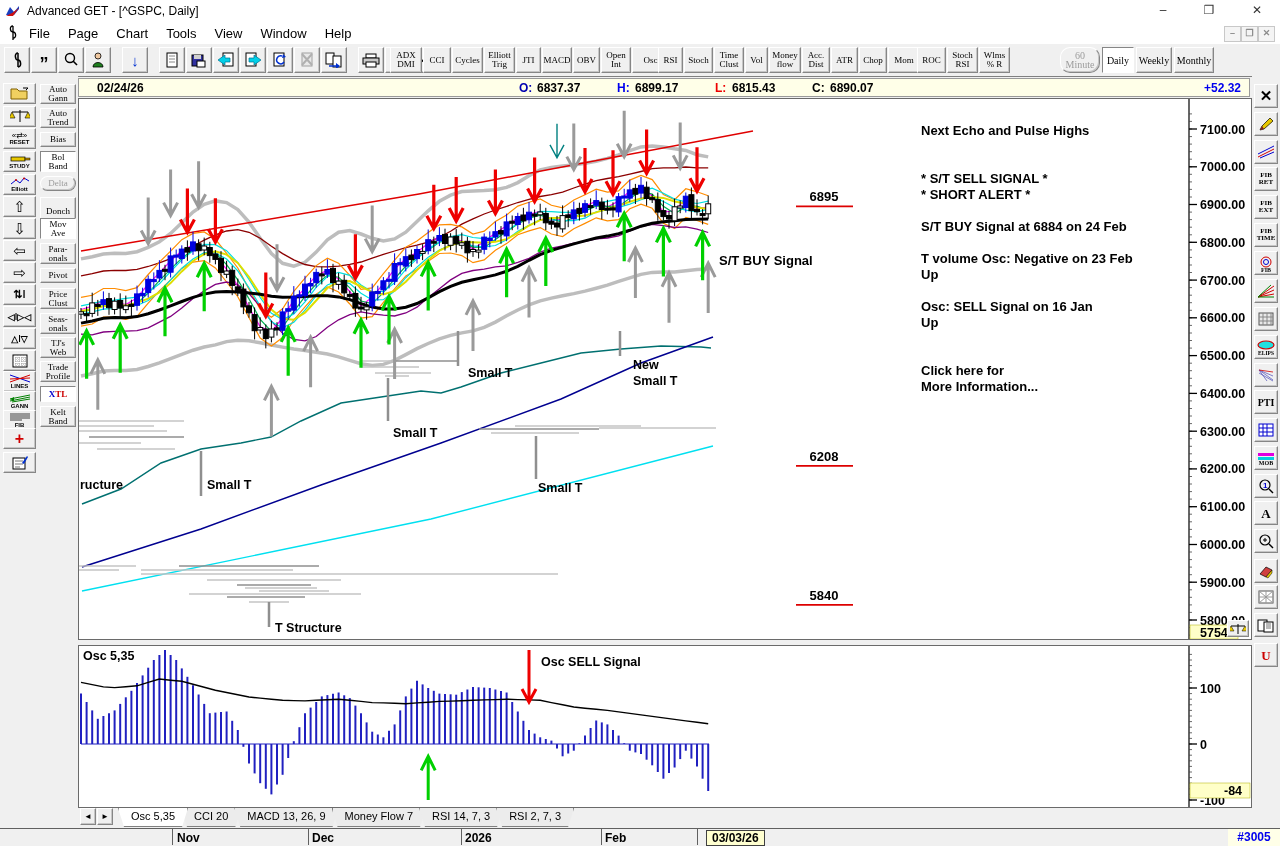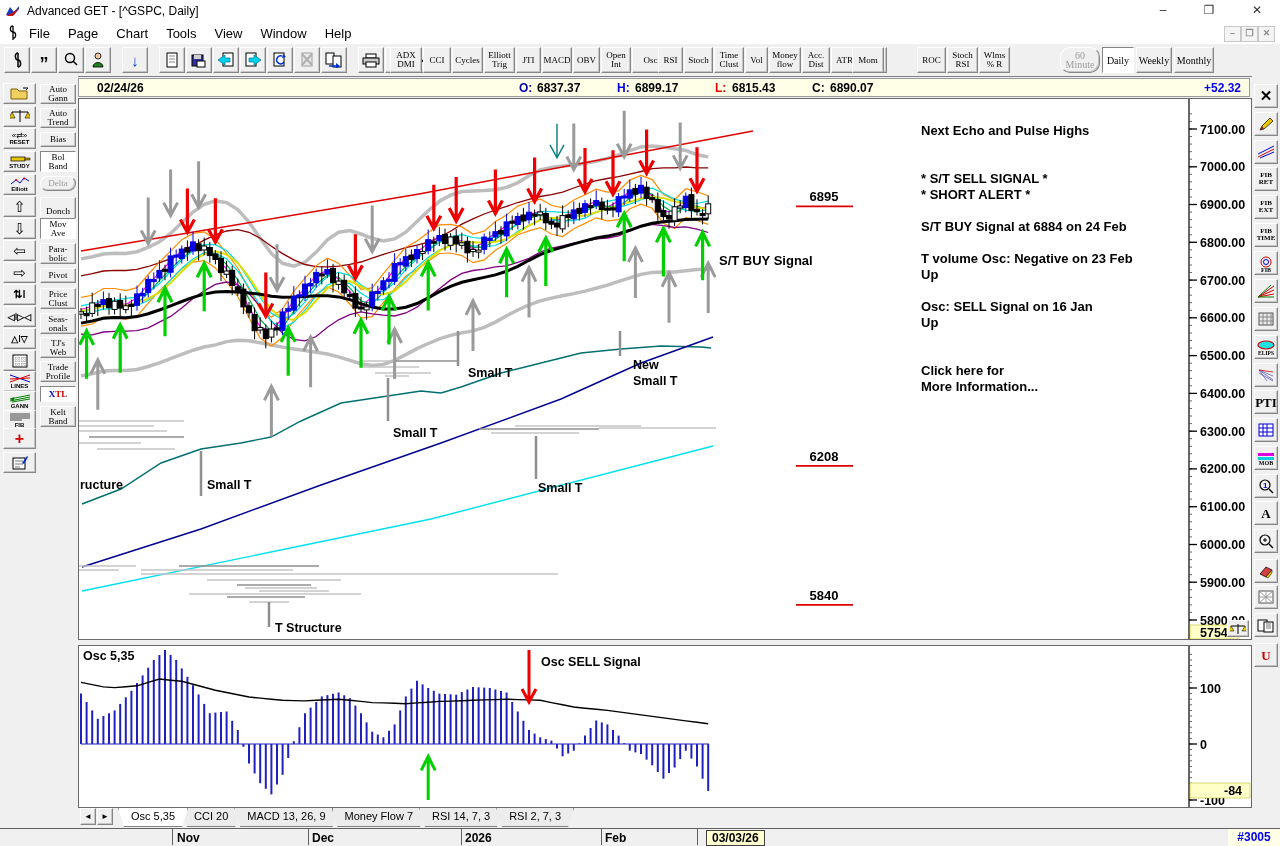--- a/index.html
+++ b/index.html
@@ -174,21 +174,21 @@
       <div class="btn3d indbtn" style="left:684px;width:29px">Stoch</div>
       <div class="btn3d indbtn" style="left:714px;width:30px">Time
 Clust</div>
       <div class="btn3d indbtn" style="left:745px;width:23px">Vol</div>
       <div class="btn3d indbtn" style="left:769px;width:32px">Money
 flow</div>
       <div class="btn3d indbtn" style="left:802px;width:28px">Acc.
 Dist</div>
       <div class="btn3d indbtn" style="left:831px;width:27px">ATR</div>
       <div class="btn3d indbtn" style="left:859px;width:28px">Chop</div>
-      <div class="btn3d indbtn" style="left:852px;width:32px">Mom</div>
+      <div class="btn3d indbtn" style="left:888px;width:32px">Mom</div>
       <div class="btn3d indbtn" style="left:917px;width:29px">ROC</div>
       <div class="btn3d indbtn" style="left:947px;width:31px">Stoch
 RSI</div>
       <div class="btn3d indbtn" style="left:979px;width:31px">Wlms
 % R</div>
       <div class="btn3d perbtn disabled" style="left:1060px;width:40px">60
 Minute</div>
       <div class="btn3d perbtn active" style="left:1102px;width:32px">Daily</div>
       <div class="btn3d perbtn" style="left:1136px;width:36px">Weekly</div>
       <div class="btn3d perbtn" style="left:1174px;width:40px">Monthly</div>
@@ -298,21 +298,21 @@
       <div class="btn3d sbtn2" style="top:32px;height:20px">Auto
 Trend</div>
       <div class="btn3d sbtn2" style="top:56px;height:15px">Bias</div>
       <div class="btn3d sbtn2 active" style="top:75px;height:21px">Bol
 Band</div>
       <div class="btn3d sbtn2 disabled" style="top:100px;height:15px">Delta</div>
       <div class="btn3d sbtn2" style="top:121px;height:29px">Donch</div>
       <div class="btn3d sbtn2 active" style="top:142px;height:21px">Mov
 Ave</div>
       <div class="btn3d sbtn2" style="top:167px;height:21px">Para-
-bolic</div>
+onals</div>
       <div class="btn3d sbtn2" style="top:192px;height:15px">Pivot</div>
       <div class="btn3d sbtn2" style="top:212px;height:21px">Price
 Clust</div>
       <div class="btn3d sbtn2" style="top:237px;height:21px">Seas-
 onals</div>
       <div class="btn3d sbtn2" style="top:261px;height:21px">TJ's
 Web</div>
       <div class="btn3d sbtn2" style="top:285px;height:21px">Trade
 Profile</div>
       <div class="btn3d sbtn2 active" style="top:310px;height:16px"><b style="color:#0000cc">X</b><b style="color:#cc0000">TL</b></div>
@@ -349,21 +349,21 @@
           <rect x="1" y="1" width="14" height="12" fill="#e8e8e8" stroke="#555"></rect>
           <path d="M1,5 H15 M1,9 H15 M5,1 V13 M9,1 V13 M13,1 V13" stroke="#888"></path>
         </svg></div>
       <div class="btn3d rbtn" style="top:259px"><div style="font-size:5.5px;line-height:4px;text-align:center"><svg width="20" height="11">
             <ellipse cx="10" cy="5" rx="8" ry="4" fill="#20e0e0" stroke="#d00000" stroke-width="1.2"></ellipse>
           </svg><b>ELIPS</b></div></div>
       <div class="btn3d rbtn" style="top:287px"><svg width="18" height="14">
           <path d="M2,2 L16,12 M2,5 L16,13 M2,2 L10,13 M2,2 L16,8" stroke="#6060c0" fill="none" stroke-width="0.8"></path>
           <path d="M2,2 L16,4" stroke="#d00000" stroke-width="0.8"></path>
         </svg></div>
-      <div class="btn3d rbtn" style="top:314px"><b style="font-size:13px;line-height:7px;color:#000;white-space:pre-line">PTI</b></div>
+      <div class="btn3d rbtn" style="top:314px"><b style="font-size:10px;line-height:7px;color:#000;white-space:pre-line">PTI</b></div>
       <div class="btn3d rbtn" style="top:342px"><svg width="16" height="14">
           <rect x="1" y="1" width="14" height="12" fill="#fff" stroke="#0000d0"></rect>
           <path d="M1,5 H15 M1,9 H15 M5,1 V13 M9,1 V13" stroke="#0000d0"></path>
         </svg></div>
       <div class="btn3d rbtn" style="top:370px"><div style="font-size:6px;line-height:4px;text-align:center"><svg width="18" height="9">
             <rect x="1" y="1" width="16" height="3" fill="#e000e0"></rect>
             <rect x="1" y="5" width="16" height="3" fill="#00d0e0"></rect>
           </svg><b>MOB</b></div></div>
       <div class="btn3d rbtn" style="top:398px"><svg width="16" height="16">
           <circle cx="7" cy="7" r="5" fill="none" stroke="#000" stroke-width="1.2"></circle>

